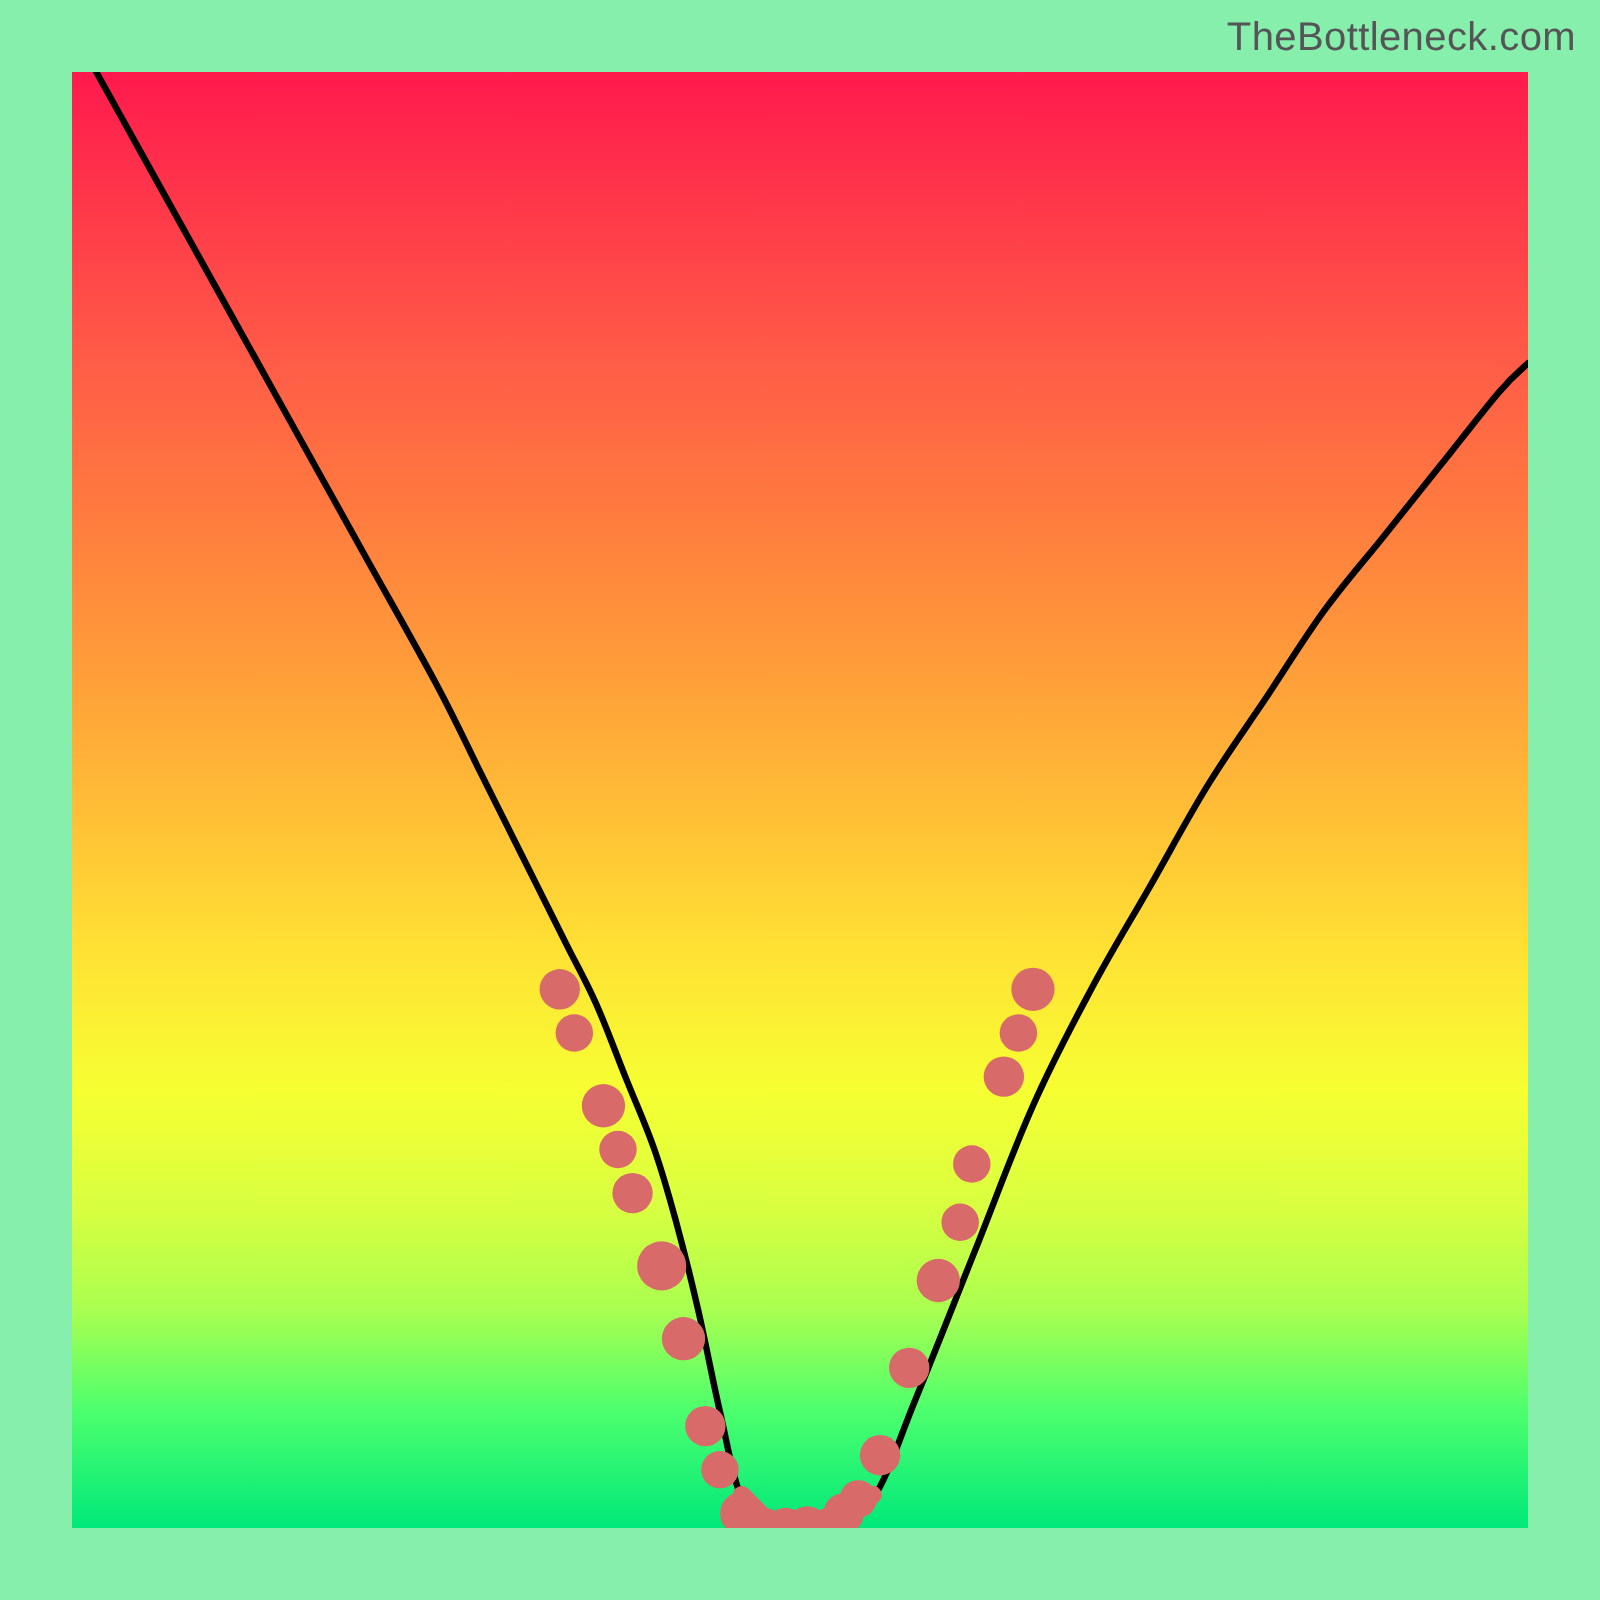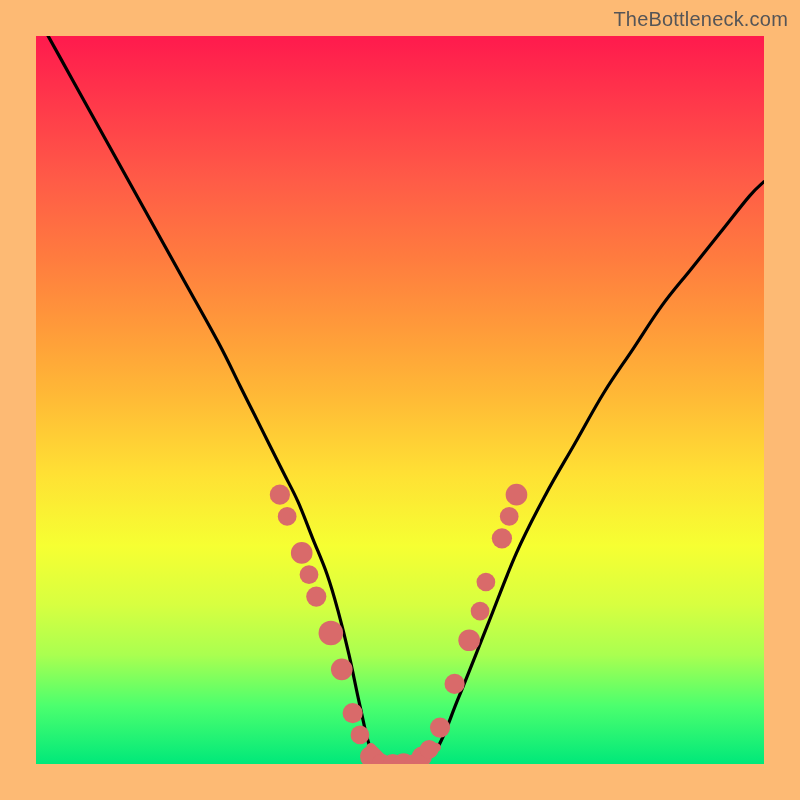--- a/index.html
+++ b/index.html
@@ -8,21 +8,21 @@
     width: 800px;
     height: 800px;
     overflow: hidden;
     background: #000;
     font-family: Arial, Helvetica, sans-serif;
   }
   .frame {
     position: relative;
     width: 800px;
     height: 800px;
-    background: #fdba74;
+    background: #86efac;
   }
   .plot {
     position: absolute;
     left: 36px;
     top: 36px;
     width: 728px;
     height: 728px;
     background: linear-gradient(
       to bottom,
       #ff1a4d 0%,

